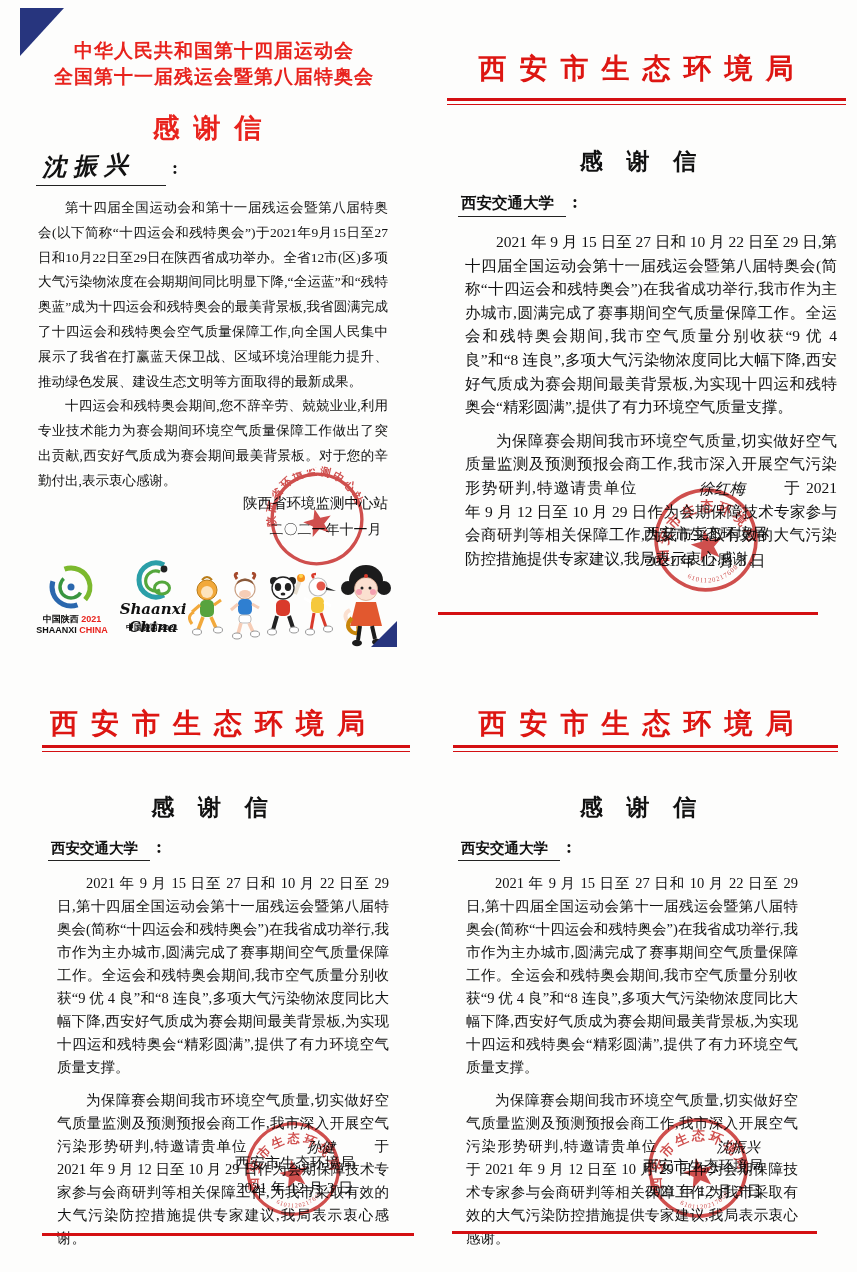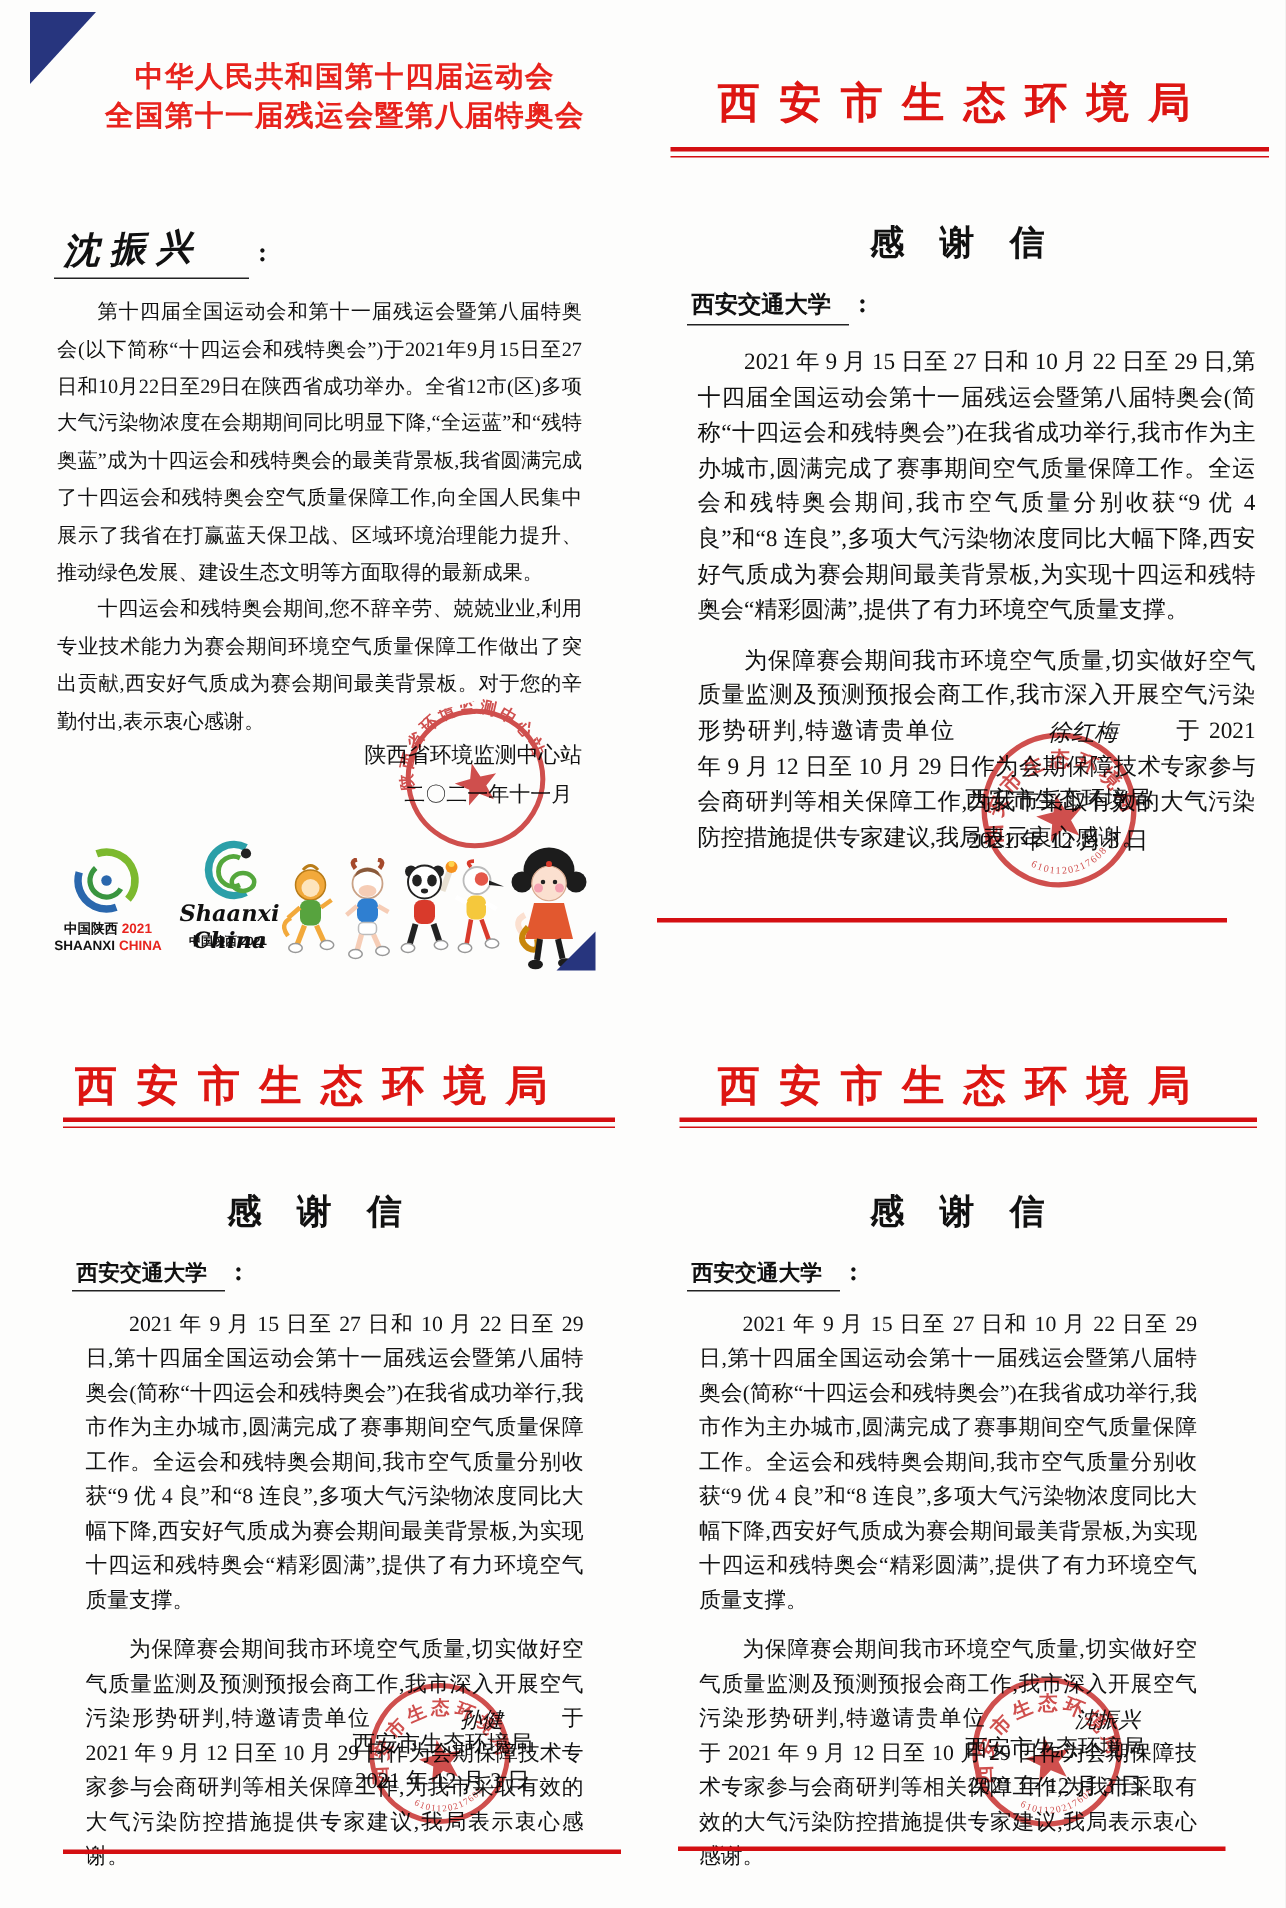--- a/index.html
+++ b/index.html
@@ -5,21 +5,21 @@
   html,body{margin:0;padding:0;background:#e8e8e6;}
   .canvas{position:relative;width:857px;height:1272px;margin:0 auto;background:#fdfdfc;
           overflow:hidden;font-family:"Liberation Serif","DejaVu Serif",serif;color:#111;}
   .page{position:absolute;background:#fdfdfc;}
   .abs{position:absolute;}
 
   
   .tri-tl{width:0;height:0;border-top:48px solid #27357e;border-right:44px solid transparent;}
   .tri-br{width:0;height:0;border-bottom:26px solid #27357e;border-left:26px solid transparent;}
   .p1-title{width:100%;text-align:center;color:#e8231d;font-weight:bold;font-size:19px;
-            letter-spacing:1px;font-family:"Liberation Sans","DejaVu Sans",sans-serif;margin-left:16px;}
+            letter-spacing:1px;font-family:"Liberation Sans","DejaVu Sans",sans-serif;}
   .p1-thanks{width:100%;text-align:center;color:#e8231d;font-weight:bold;font-size:27px;letter-spacing:14px;}
   .handwrite{font-style:italic;font-weight:bold;font-size:24px;letter-spacing:7px;display:inline-block;transform:rotate(-2deg);}
   .salute-underline{display:inline-block;border-bottom:1.6px solid #222;padding:0 16px 3px 6px;min-width:108px;}
   .colon{font-size:18px;font-weight:bold;margin-left:6px;}
   .p1-para{font-size:13.5px;line-height:24.8px;text-align:justify;text-indent:2em;margin:0;}
   .p1-sign{font-size:14.5px;text-align:center;}
   .cap1{font-size:9px;font-weight:bold;line-height:11px;text-align:center;
         font-family:"Liberation Sans","DejaVu Sans",sans-serif;}
   .cap1 .red{color:#e8231d;}
   .script{font-size:15px;font-style:italic;font-weight:bold;text-align:center;font-family:"DejaVu Serif",serif;}
@@ -44,20 +44,21 @@
 </style>
 </head>
 <body>
 
 <div class="canvas">
 
   <section class="page" style="left:0;top:0;width:428px;height:656px;">
     <div class="abs tri-tl" style="left:20px;top:8px;"></div>
     <div class="abs p1-title" style="top:38px;">中华人民共和国第十四届运动会</div>
     <div class="abs p1-title" style="top:64px;">全国第十一届残运会暨第八届特奥会</div>
+    <div class="abs p1-thanks" style="top:110px;">感谢信</div>
 
     <div class="abs" style="left:36px;top:150px;">
       <span class="salute-underline"><span class="handwrite">沈振兴</span></span><span class="colon">:</span>
     </div>
 
     <div class="abs" style="left:38px;top:196px;width:350px;">
       <p class="p1-para">第十四届全国运动会和第十一届残运会暨第八届特奥会(以下简称“十四运会和残特奥会”)于2021年9月15日至27日和10月22日至29日在陕西省成功举办。全省12市(区)多项大气污染物浓度在会期期间同比明显下降,“全运蓝”和“残特奥蓝”成为十四运会和残特奥会的最美背景板,我省圆满完成了十四运会和残特奥会空气质量保障工作,向全国人民集中展示了我省在打赢蓝天保卫战、区域环境治理能力提升、推动绿色发展、建设生态文明等方面取得的最新成果。</p>
       <p class="p1-para">十四运会和残特奥会期间,您不辞辛劳、兢兢业业,利用专业技术能力为赛会期间环境空气质量保障工作做出了突出贡献,西安好气质成为赛会期间最美背景板。对于您的辛勤付出,表示衷心感谢。</p>
     </div>
 

